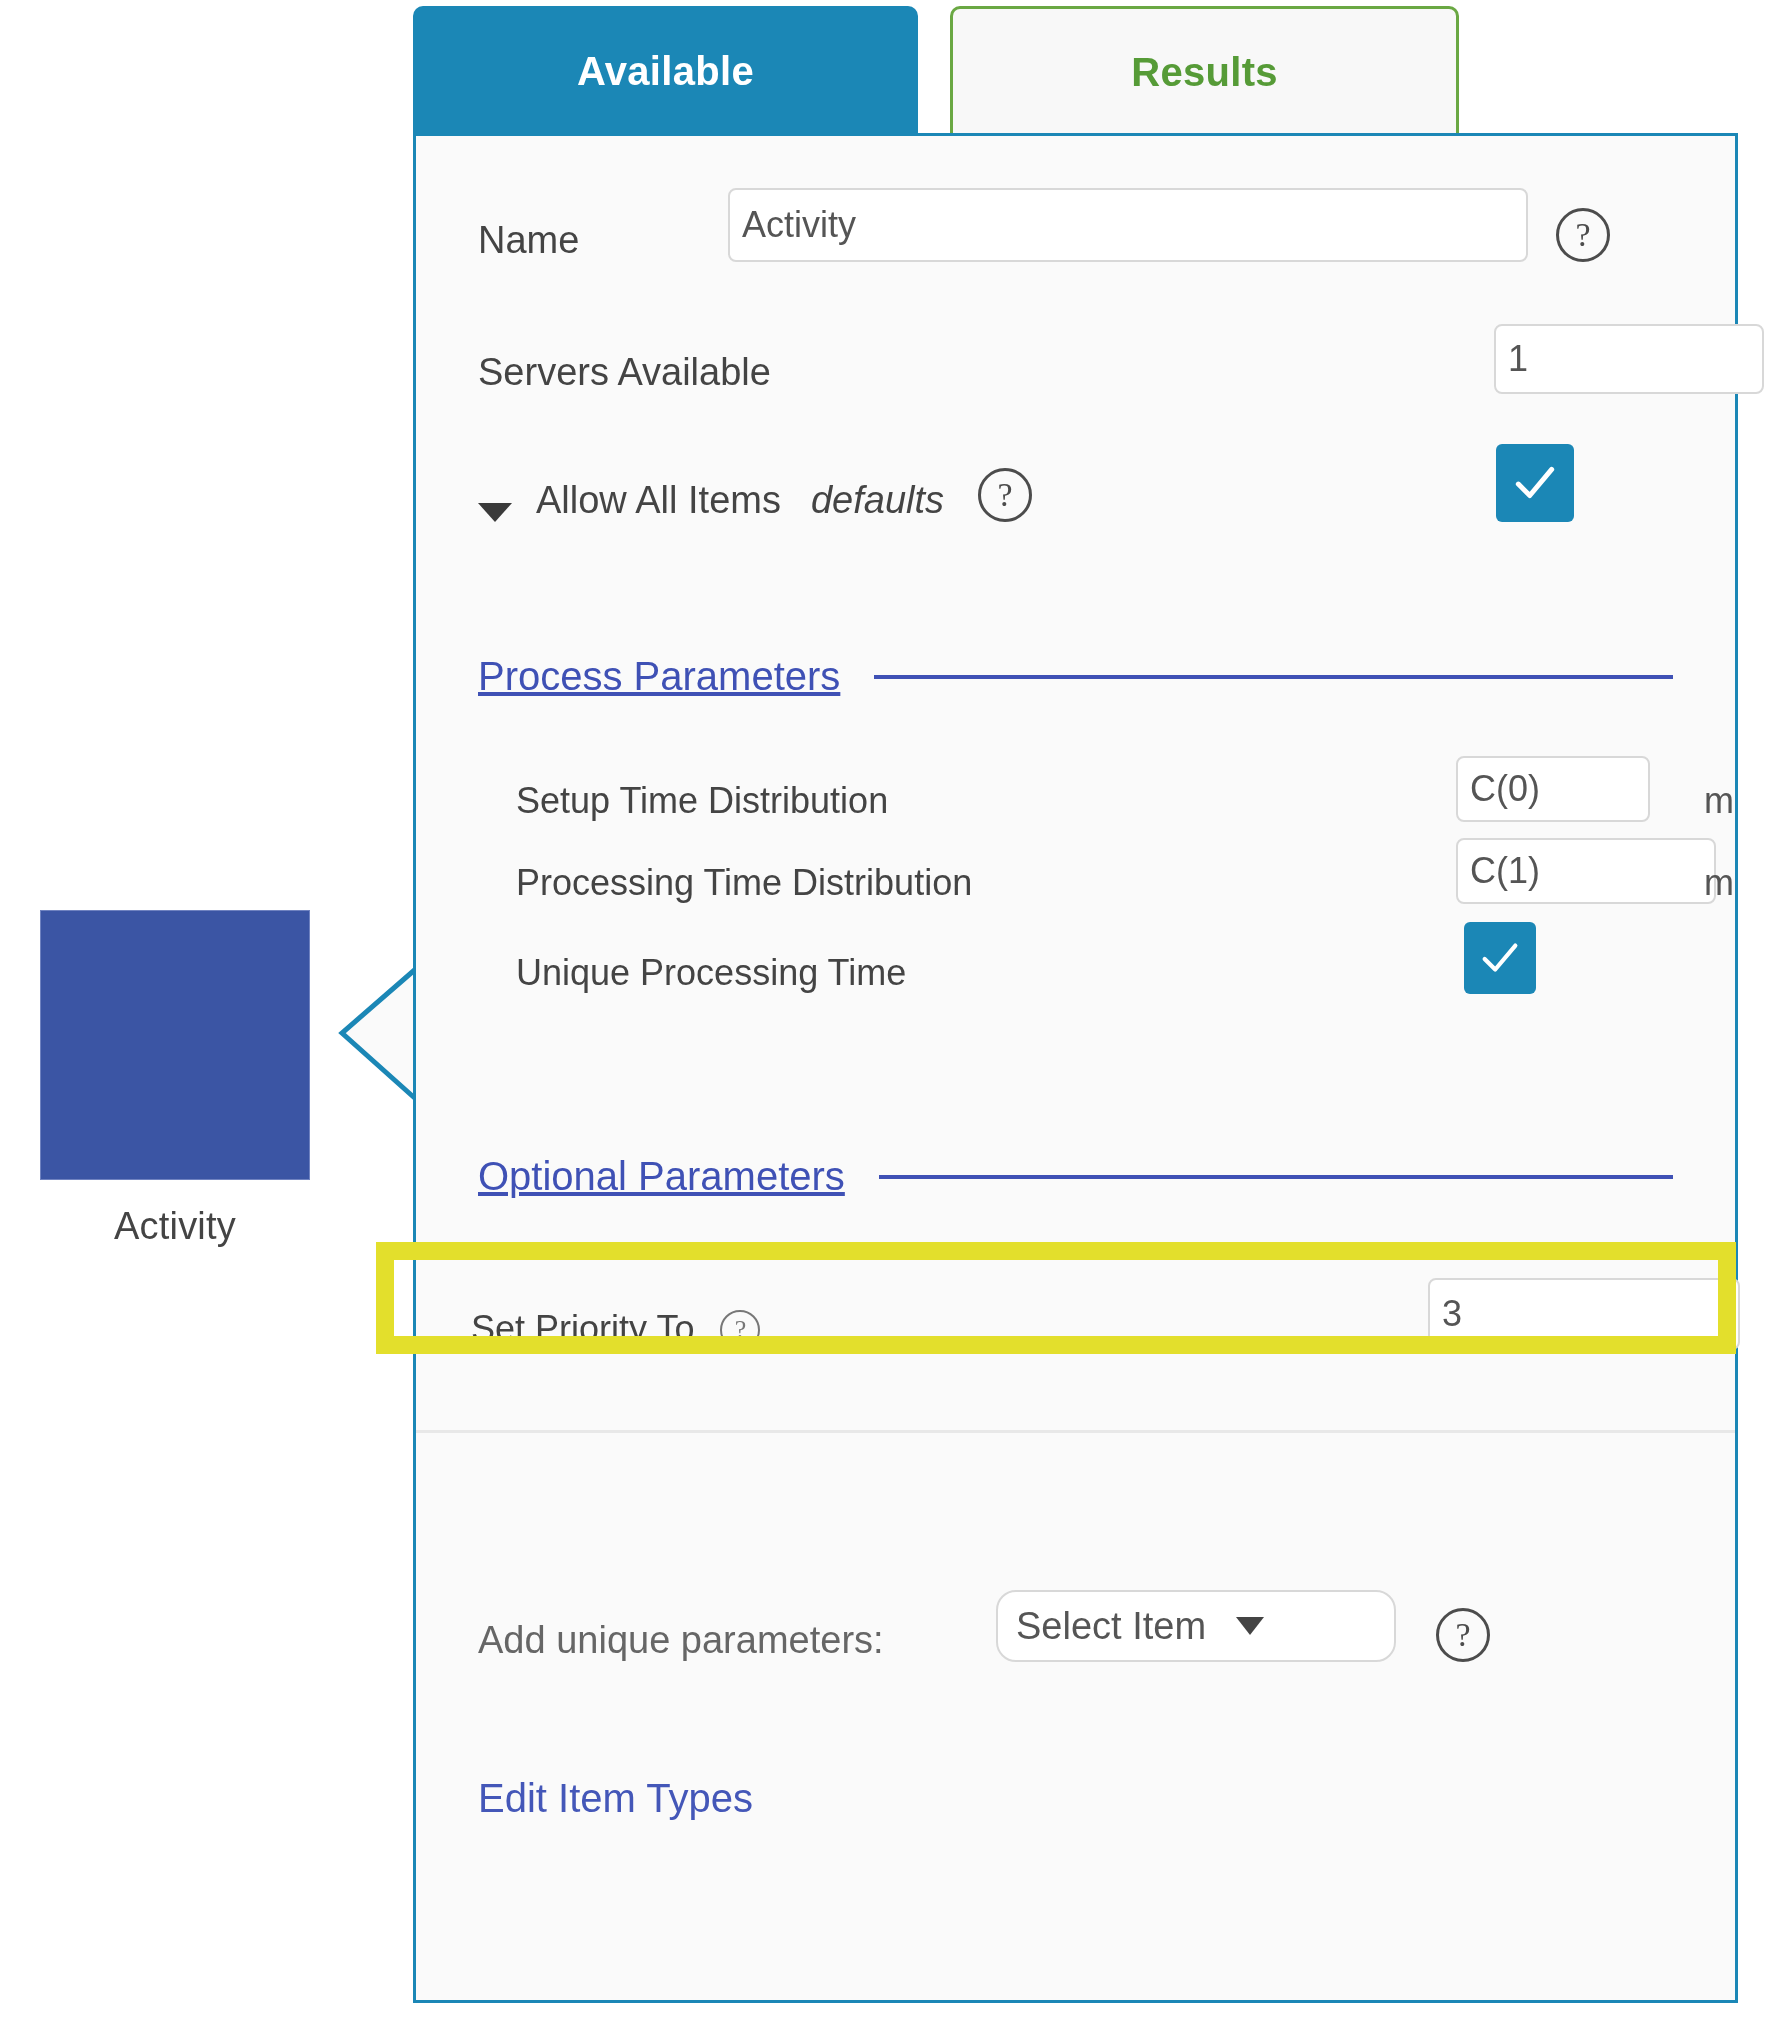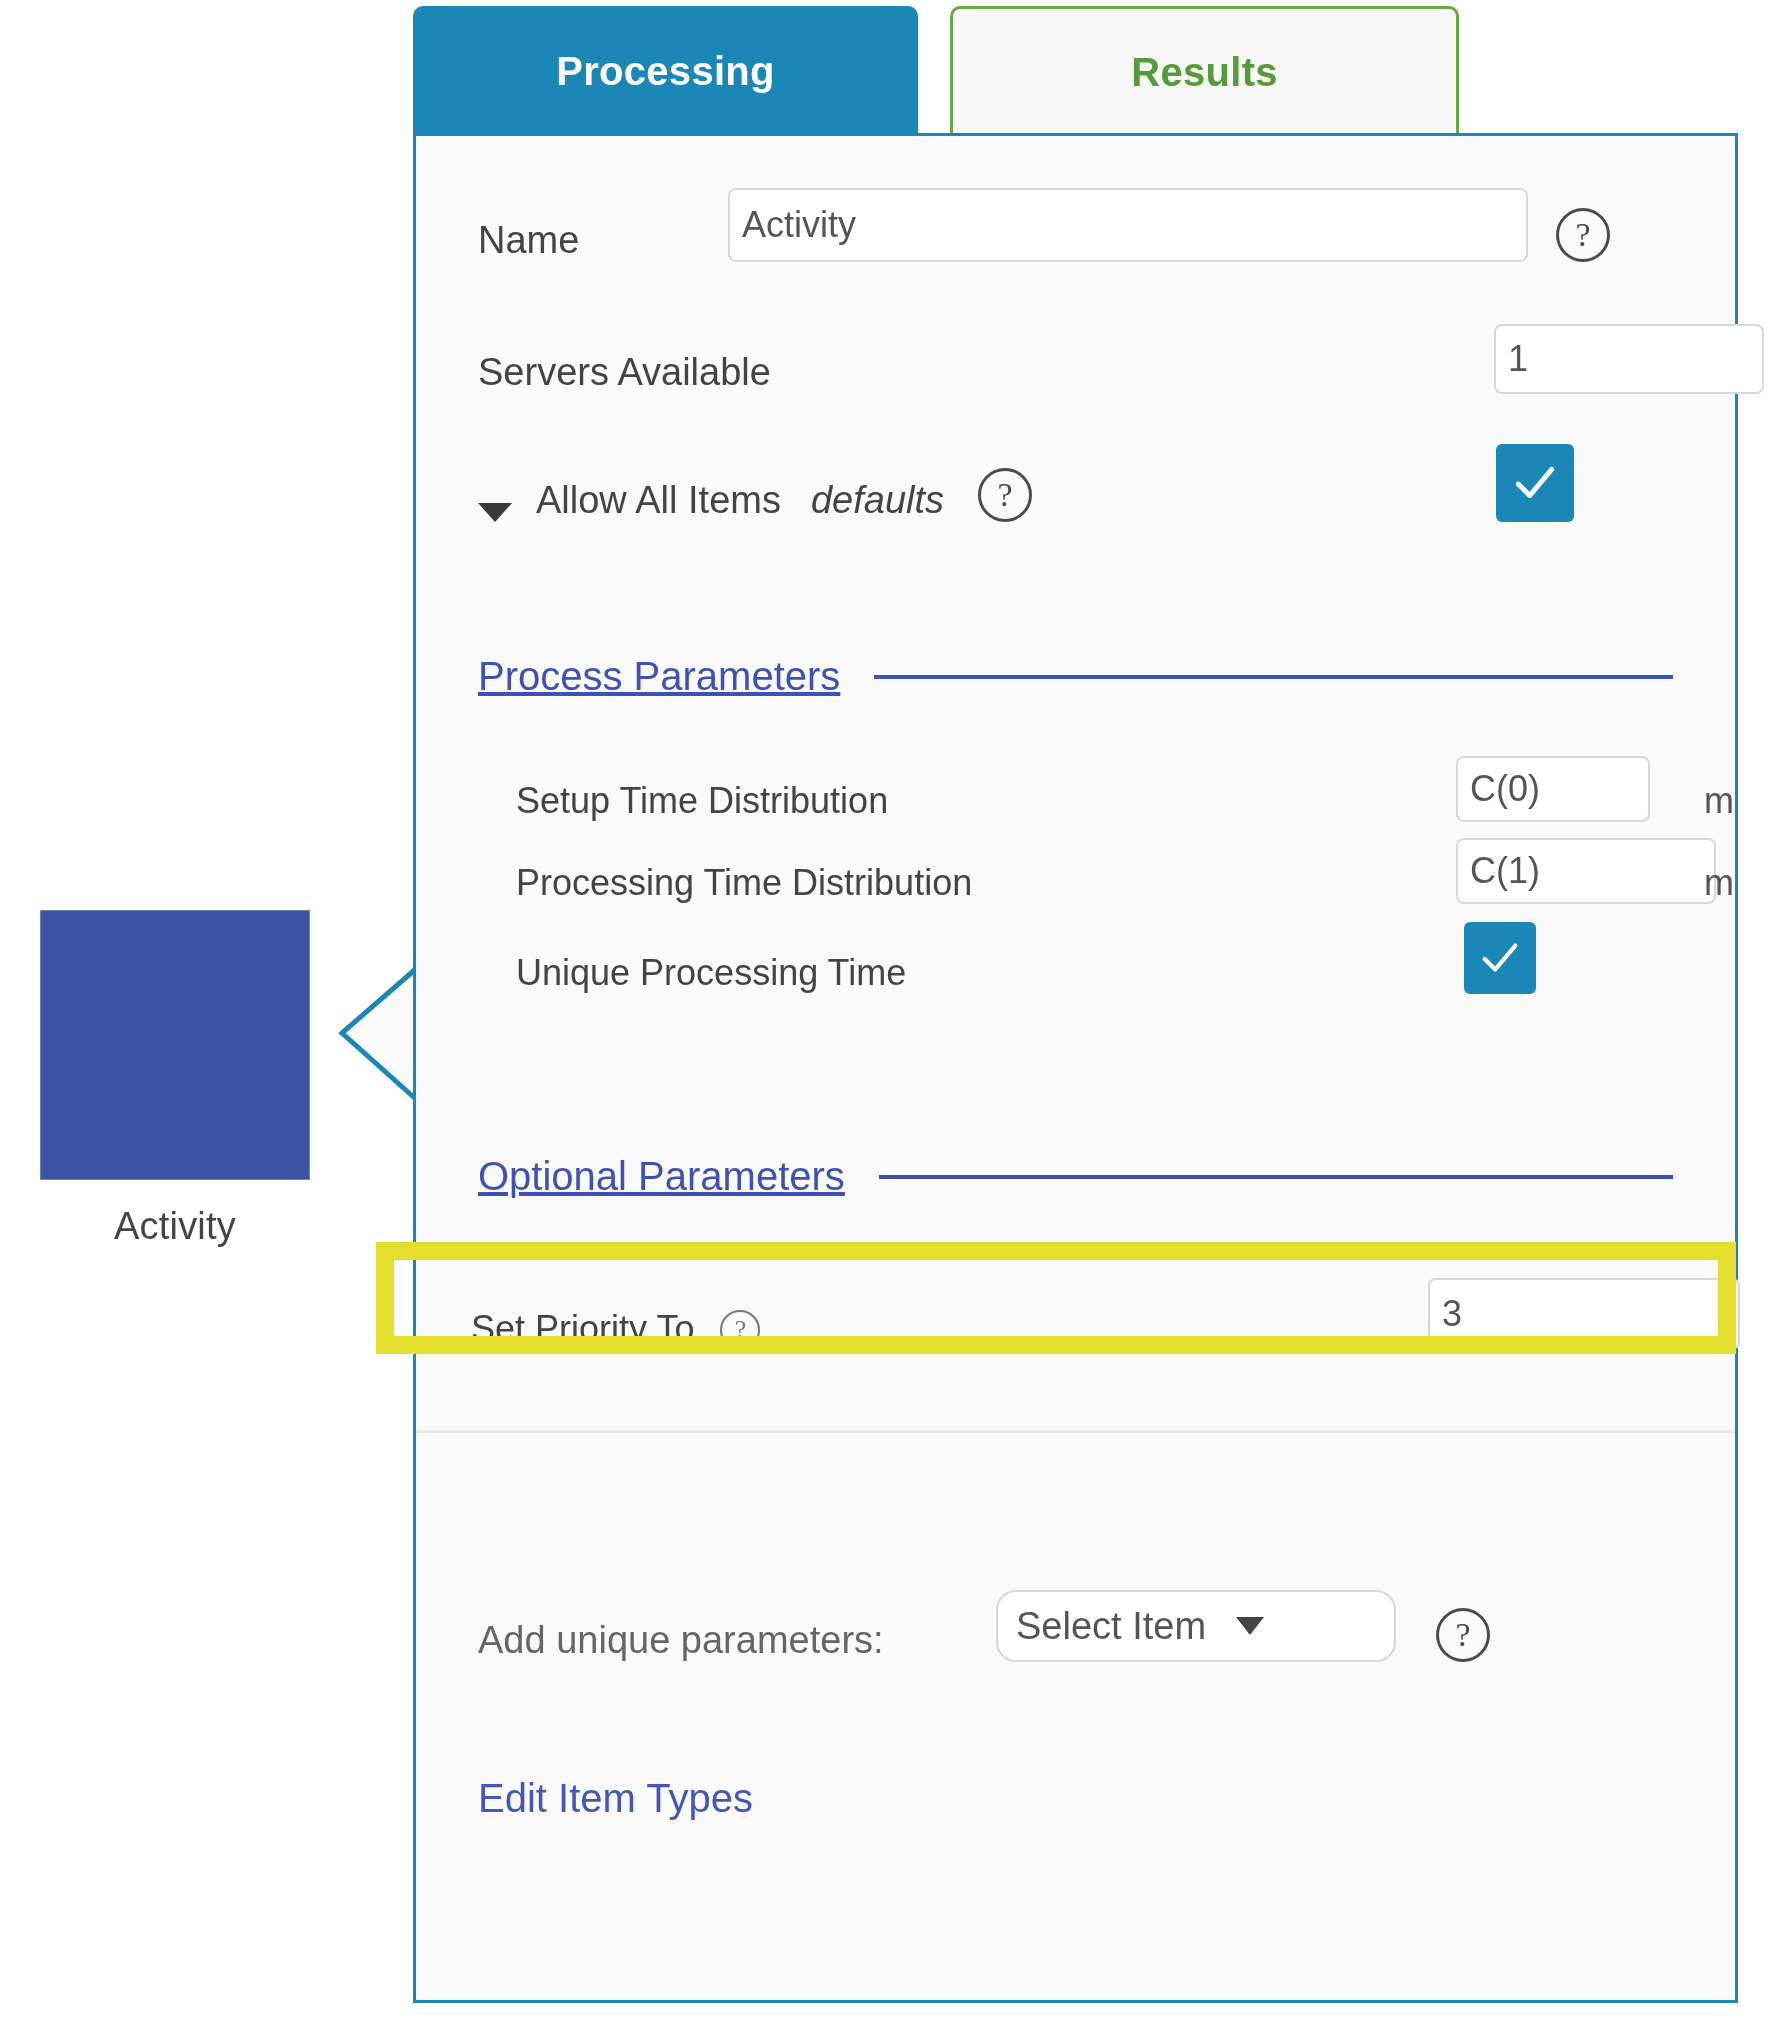--- a/index.html
+++ b/index.html
@@ -251,21 +251,21 @@
 
 <div id="node-block"></div>
 <div id="node-label">Activity</div>
 
 <svg id="callout-pointer" viewBox="0 0 90 140">
   <polyline points="88,2 12,68 88,136" fill="#fafafa" stroke="#1b87b6" stroke-width="5"></polyline>
 </svg>
 
 <div id="tabs">
   <div class="tab" id="tab-parameters">
-    <span>Processing</span>
+    <span>Available</span>
   </div>
   <div class="tab" id="tab-results">
     <span>Results</span>
   </div>
 </div>
 
 <div id="panel">
 
   <div class="row" style="top:40px;">
     <span class="lbl" style="margin-left:62px;width:250px;">Name</span>

